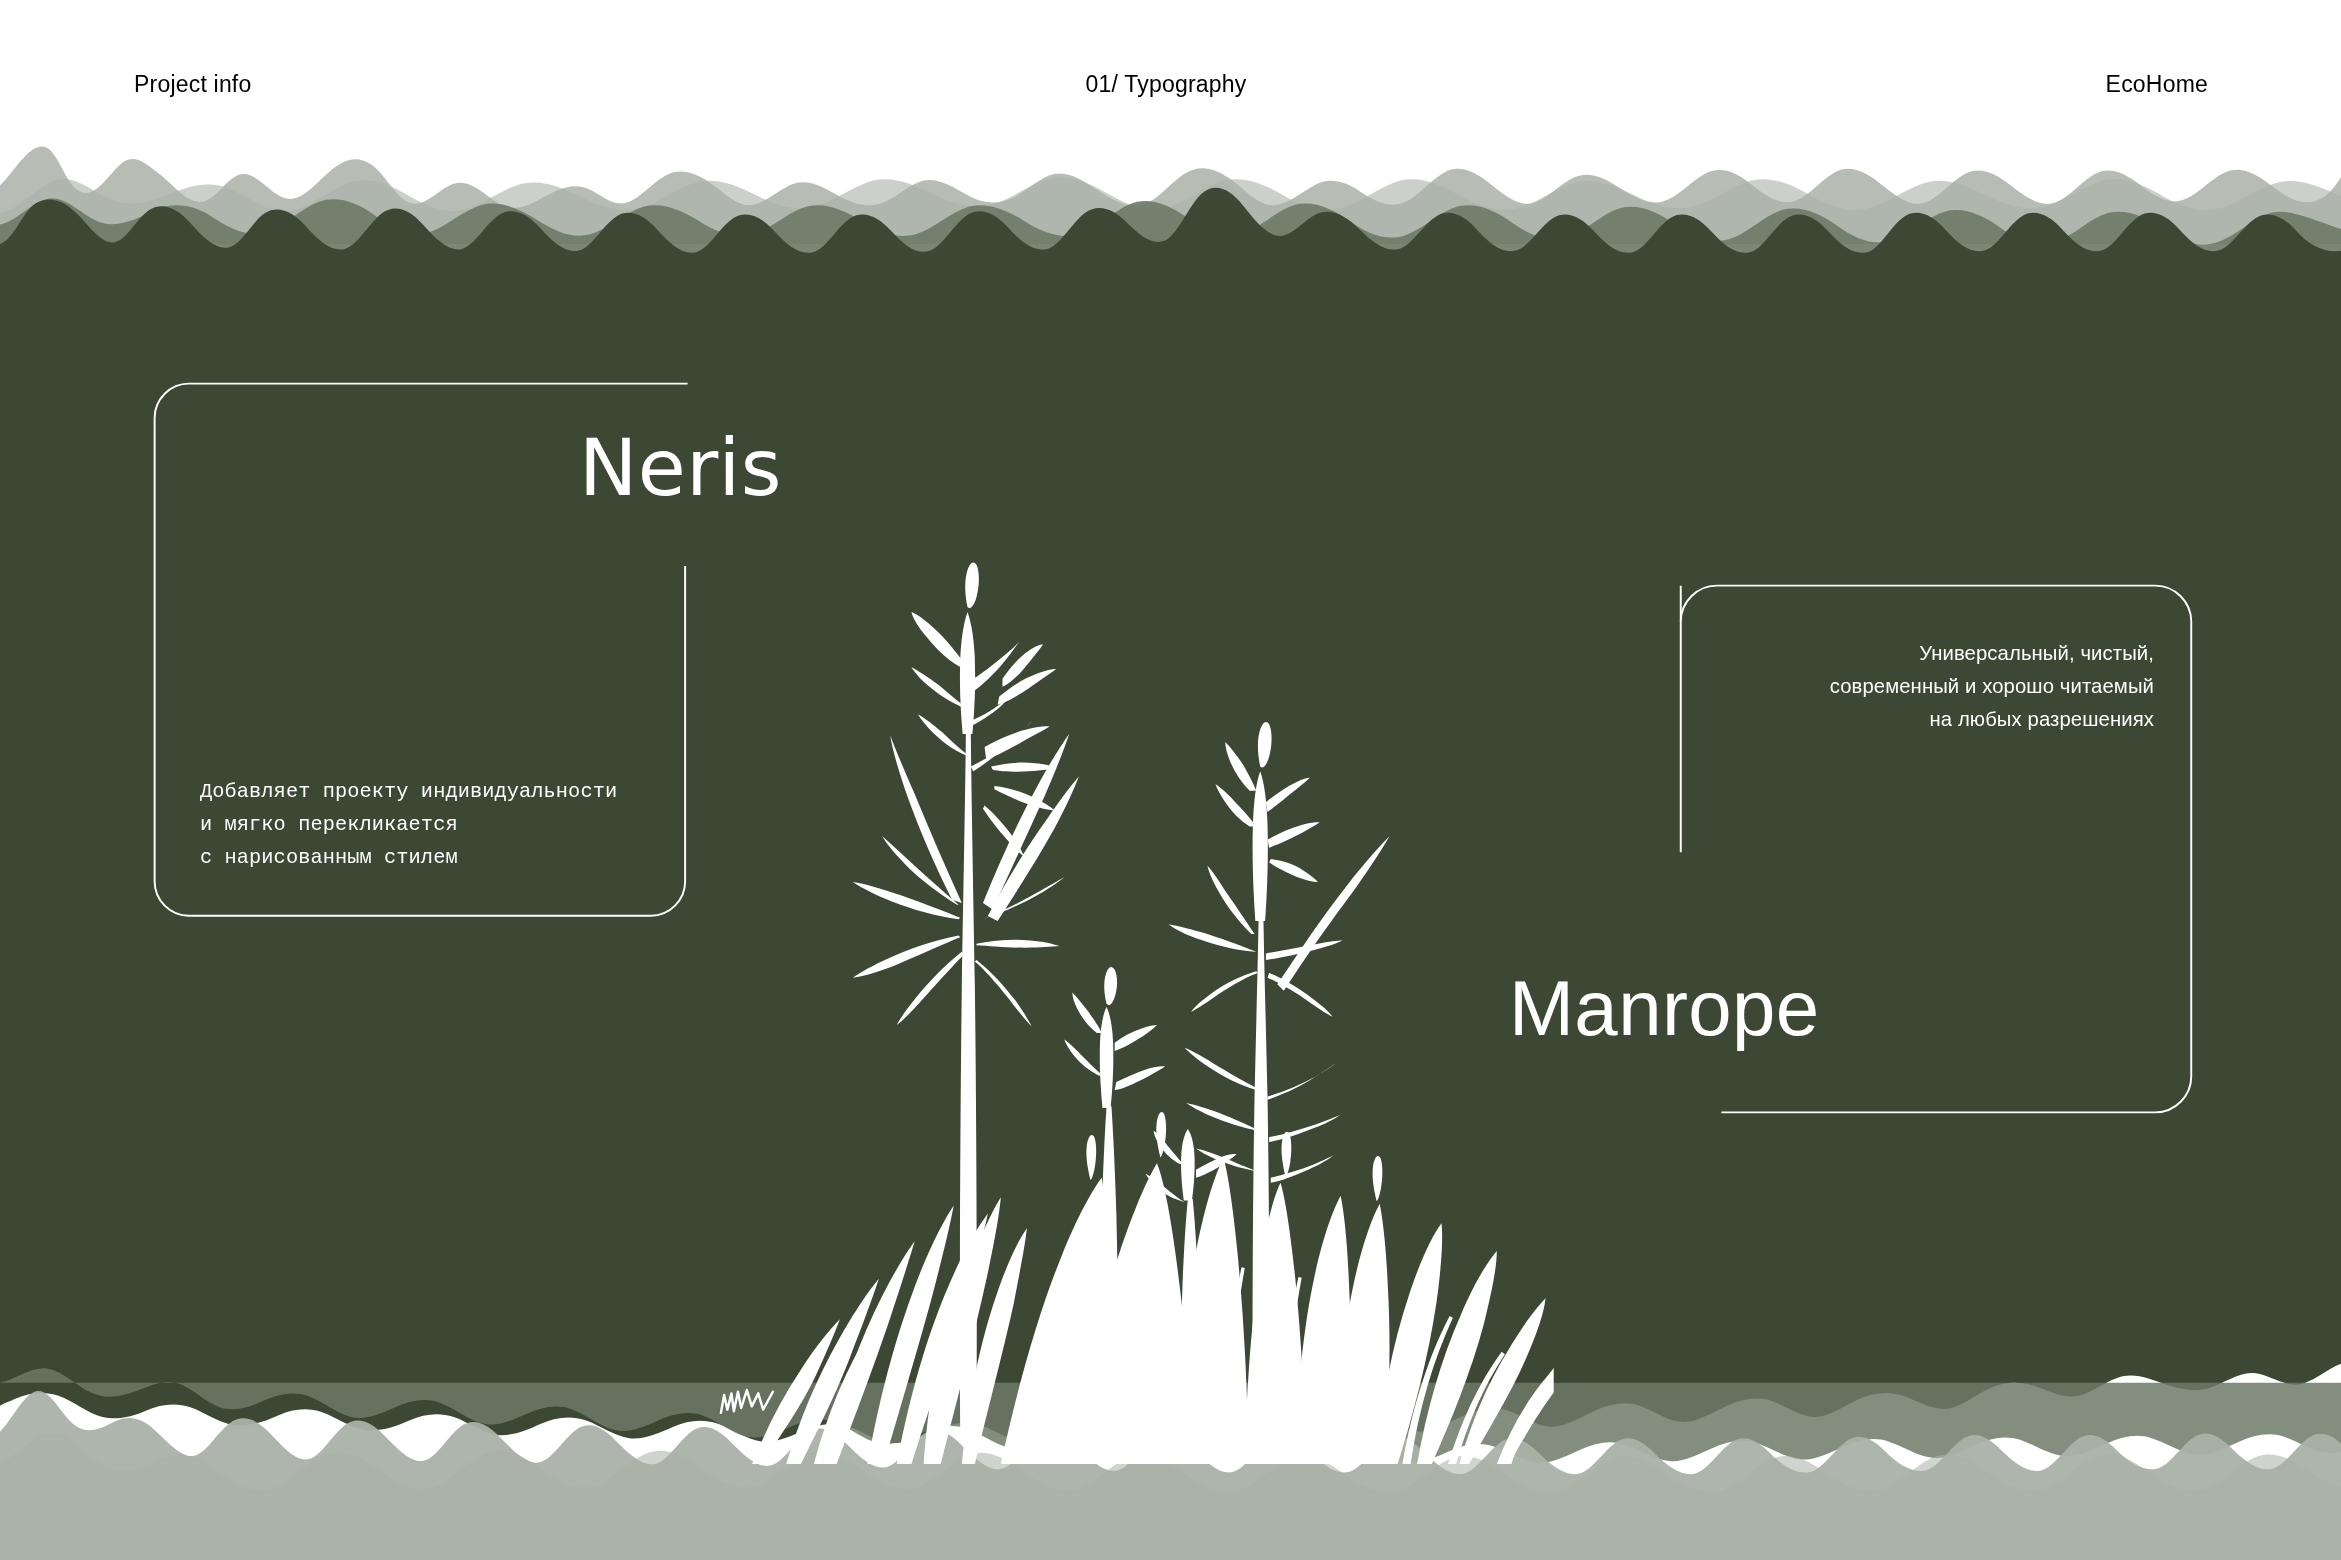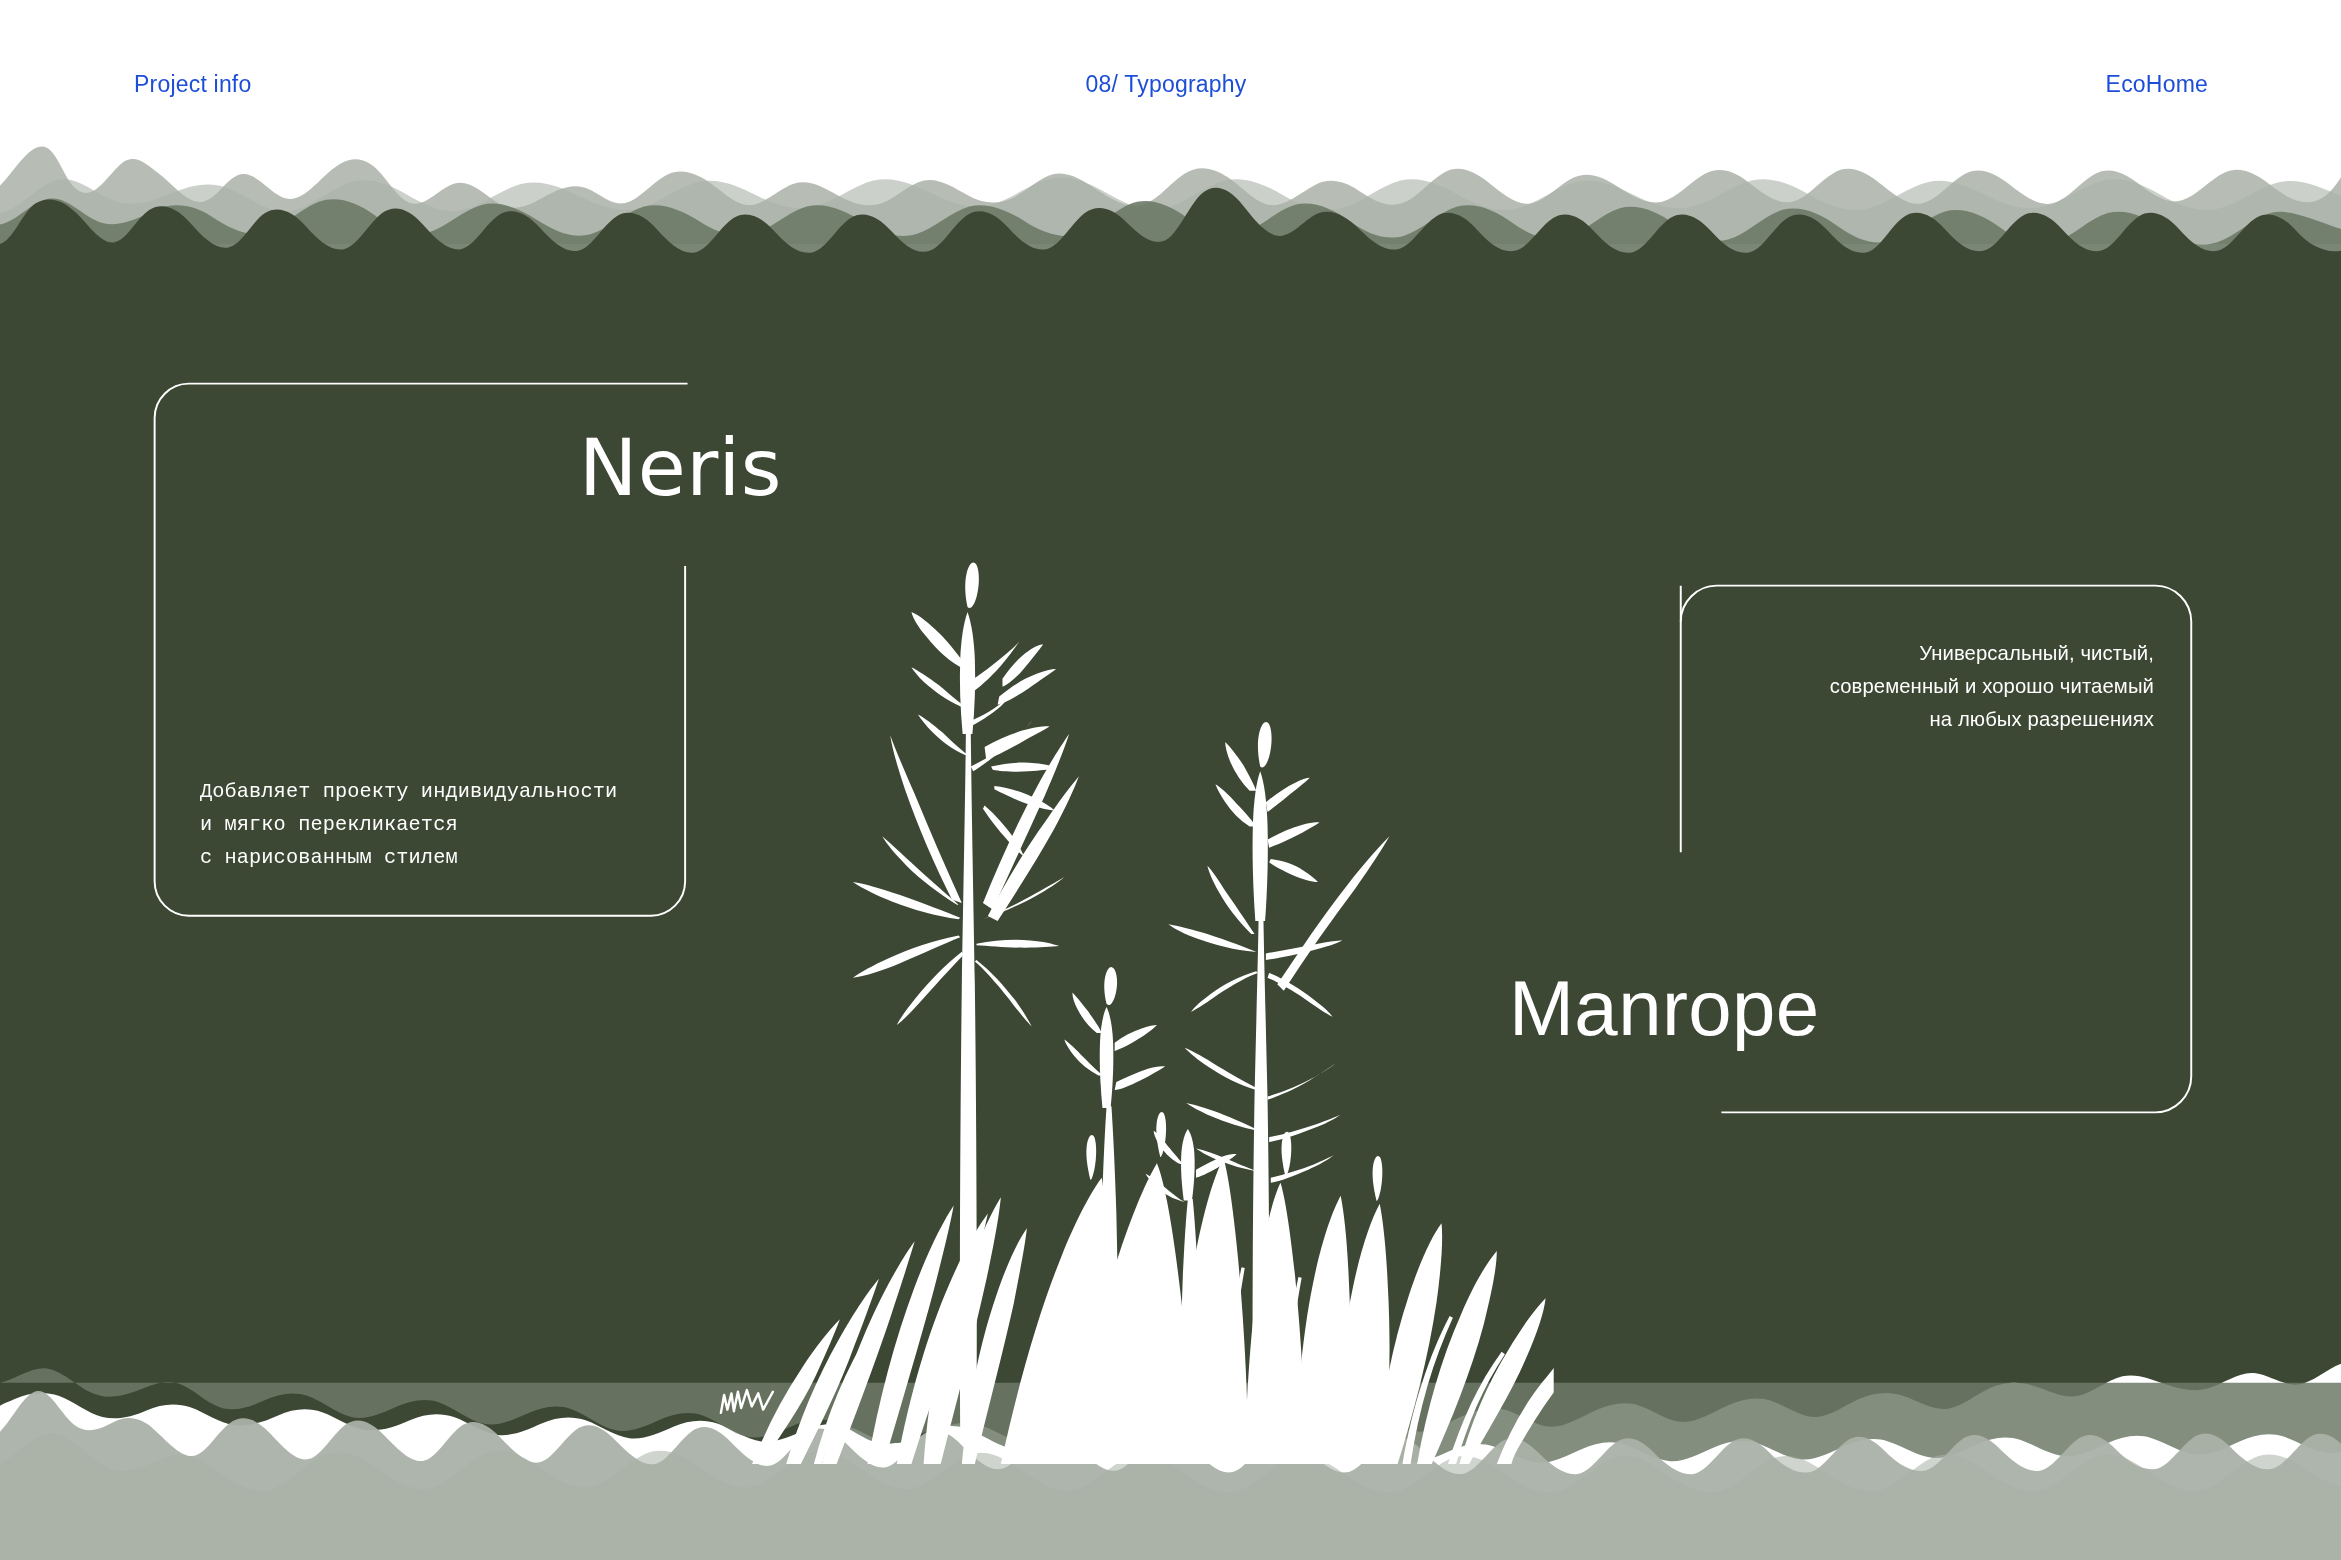--- a/index.html
+++ b/index.html
@@ -29,21 +29,21 @@
     width: 2342px;
     height: 130px;
     z-index: 40;
     pointer-events: none;
   }
   .header-item {
     position: absolute;
     top: 73px;
     font-size: 23px;
     line-height: 1;
-    color: #1d4ed8;
+    color: #000000;
     letter-spacing: 0.2px;
     white-space: nowrap;
     pointer-events: auto;
   }
   .hdr-left   { left: 134px; }
   .hdr-center { left: 1166px; transform: translateX(-50%); }
   .hdr-right  { right: 134px; }
 
   
   .band {
@@ -137,21 +137,21 @@
     pointer-events: none;
   }
 </style>
 </head>
 <body>
 
 <div id="slide">
 
   <div class="header">
     <div class="header-item hdr-left">Project info</div>
-    <div class="header-item hdr-center">08/ Typography</div>
+    <div class="header-item hdr-center">01/ Typography</div>
     <div class="header-item hdr-right">EcoHome</div>
   </div>
 
   <div class="band">
     <svg viewBox="0 0 2880 1919" preserveAspectRatio="none" xmlns="http://www.w3.org/2000/svg">
 
       <path fill="#aab1a8" fill-opacity="0.85" d="M0,300 L0,228 C18,210 34,180 52,180 C70,180 78,222 96,234 C114,246 128,222 146,204
            C164,186 178,200 196,214 C214,228 232,252 250,248 C268,244 280,216 298,214
            C316,212 334,240 352,244 C370,248 386,228 404,212 C422,196 438,190 456,202
            C474,214 488,246 506,250 C524,254 540,232 558,226 C576,220 592,236 610,248

